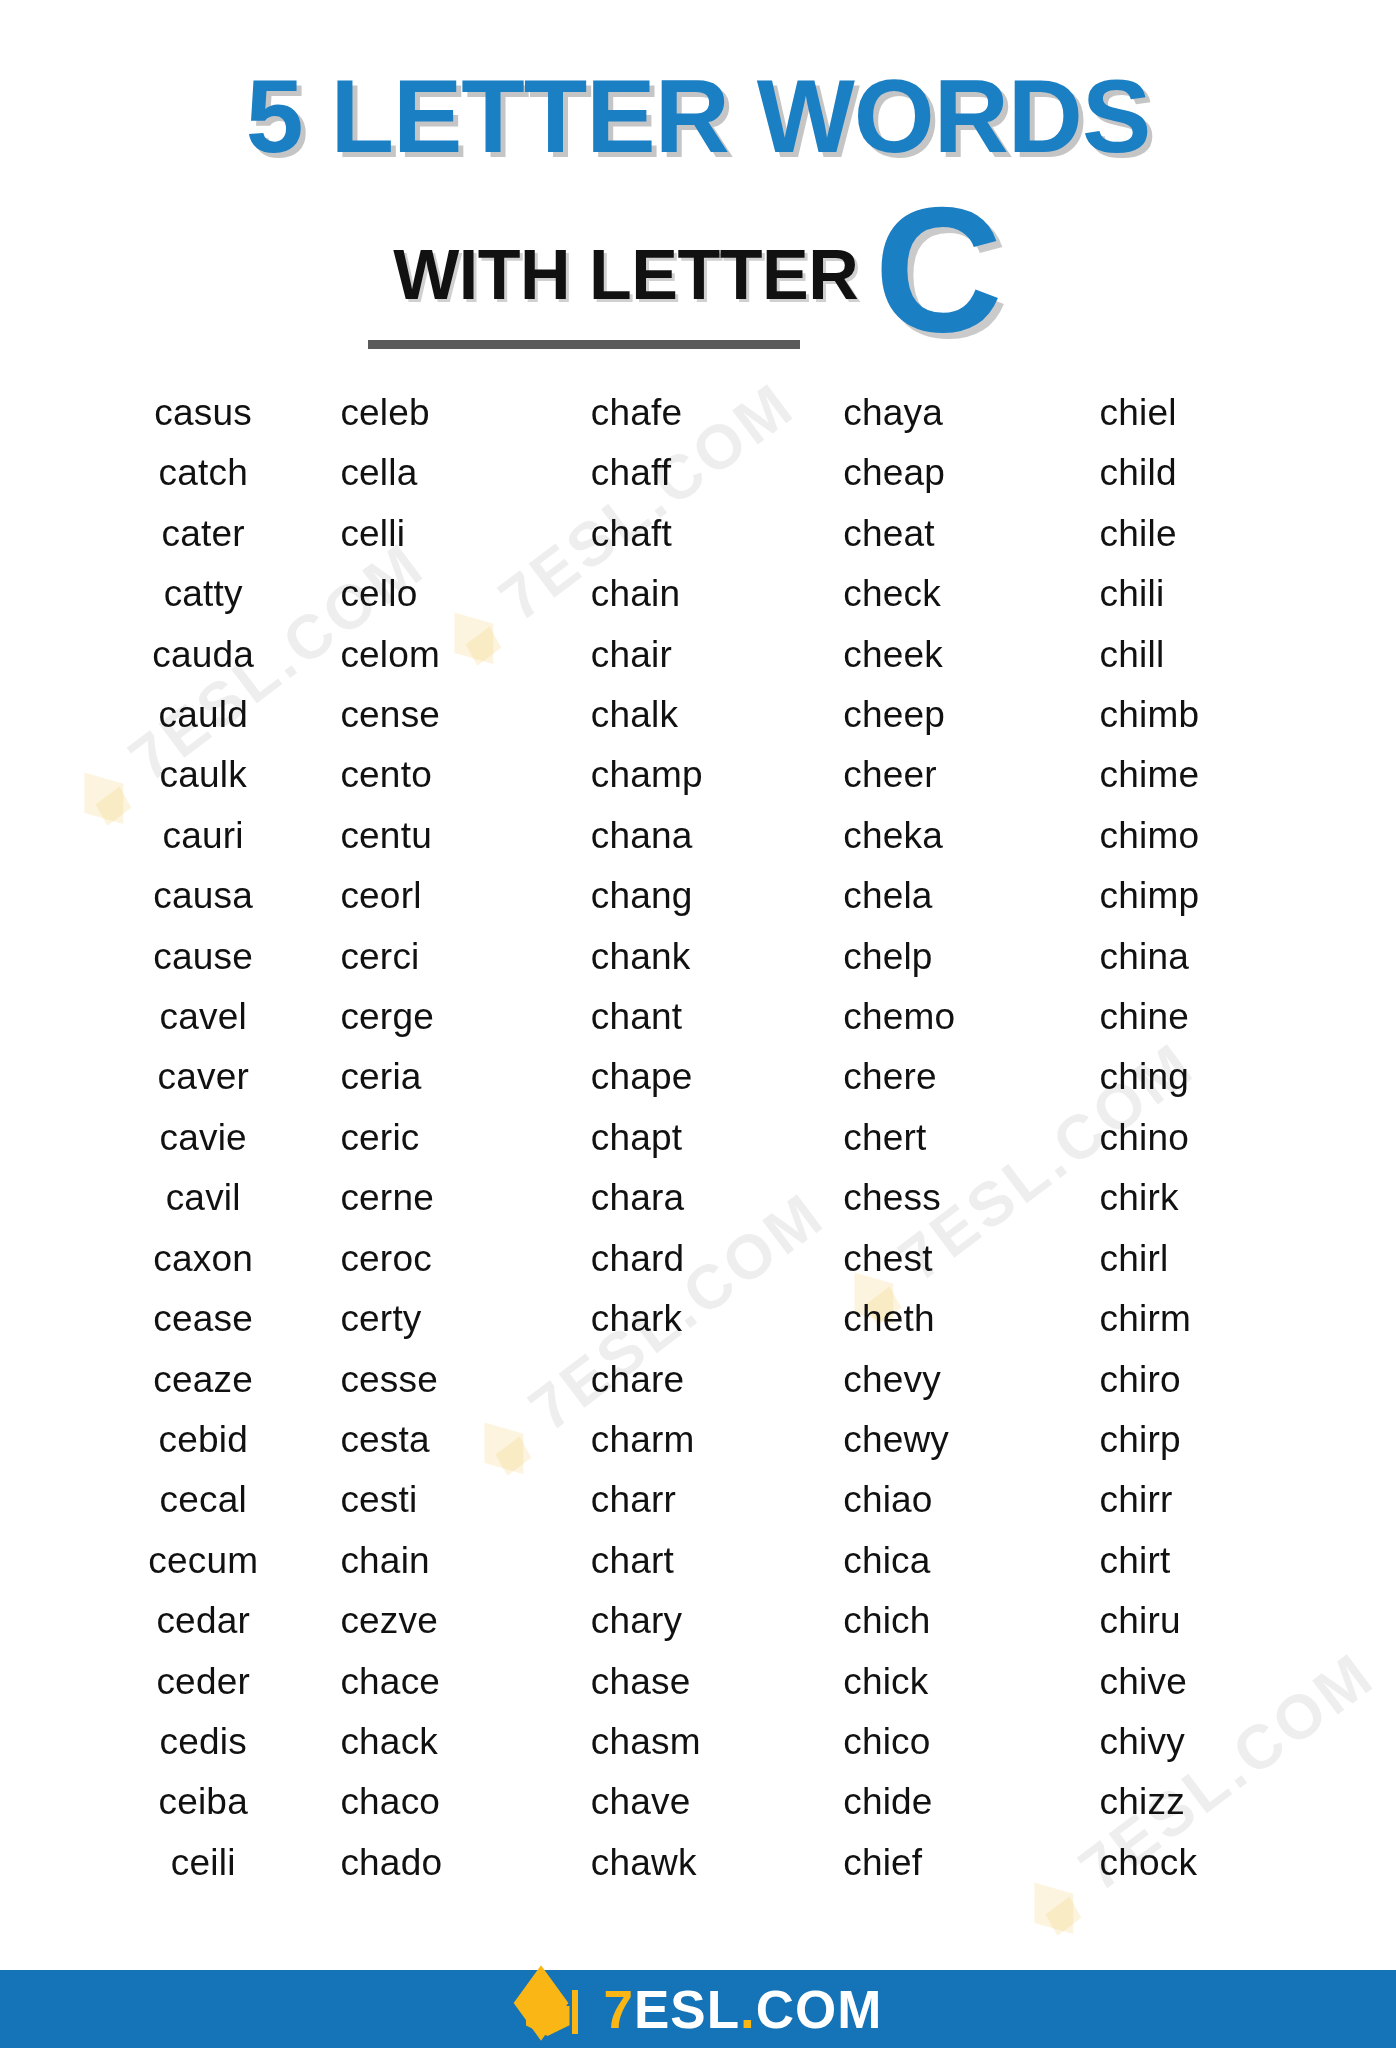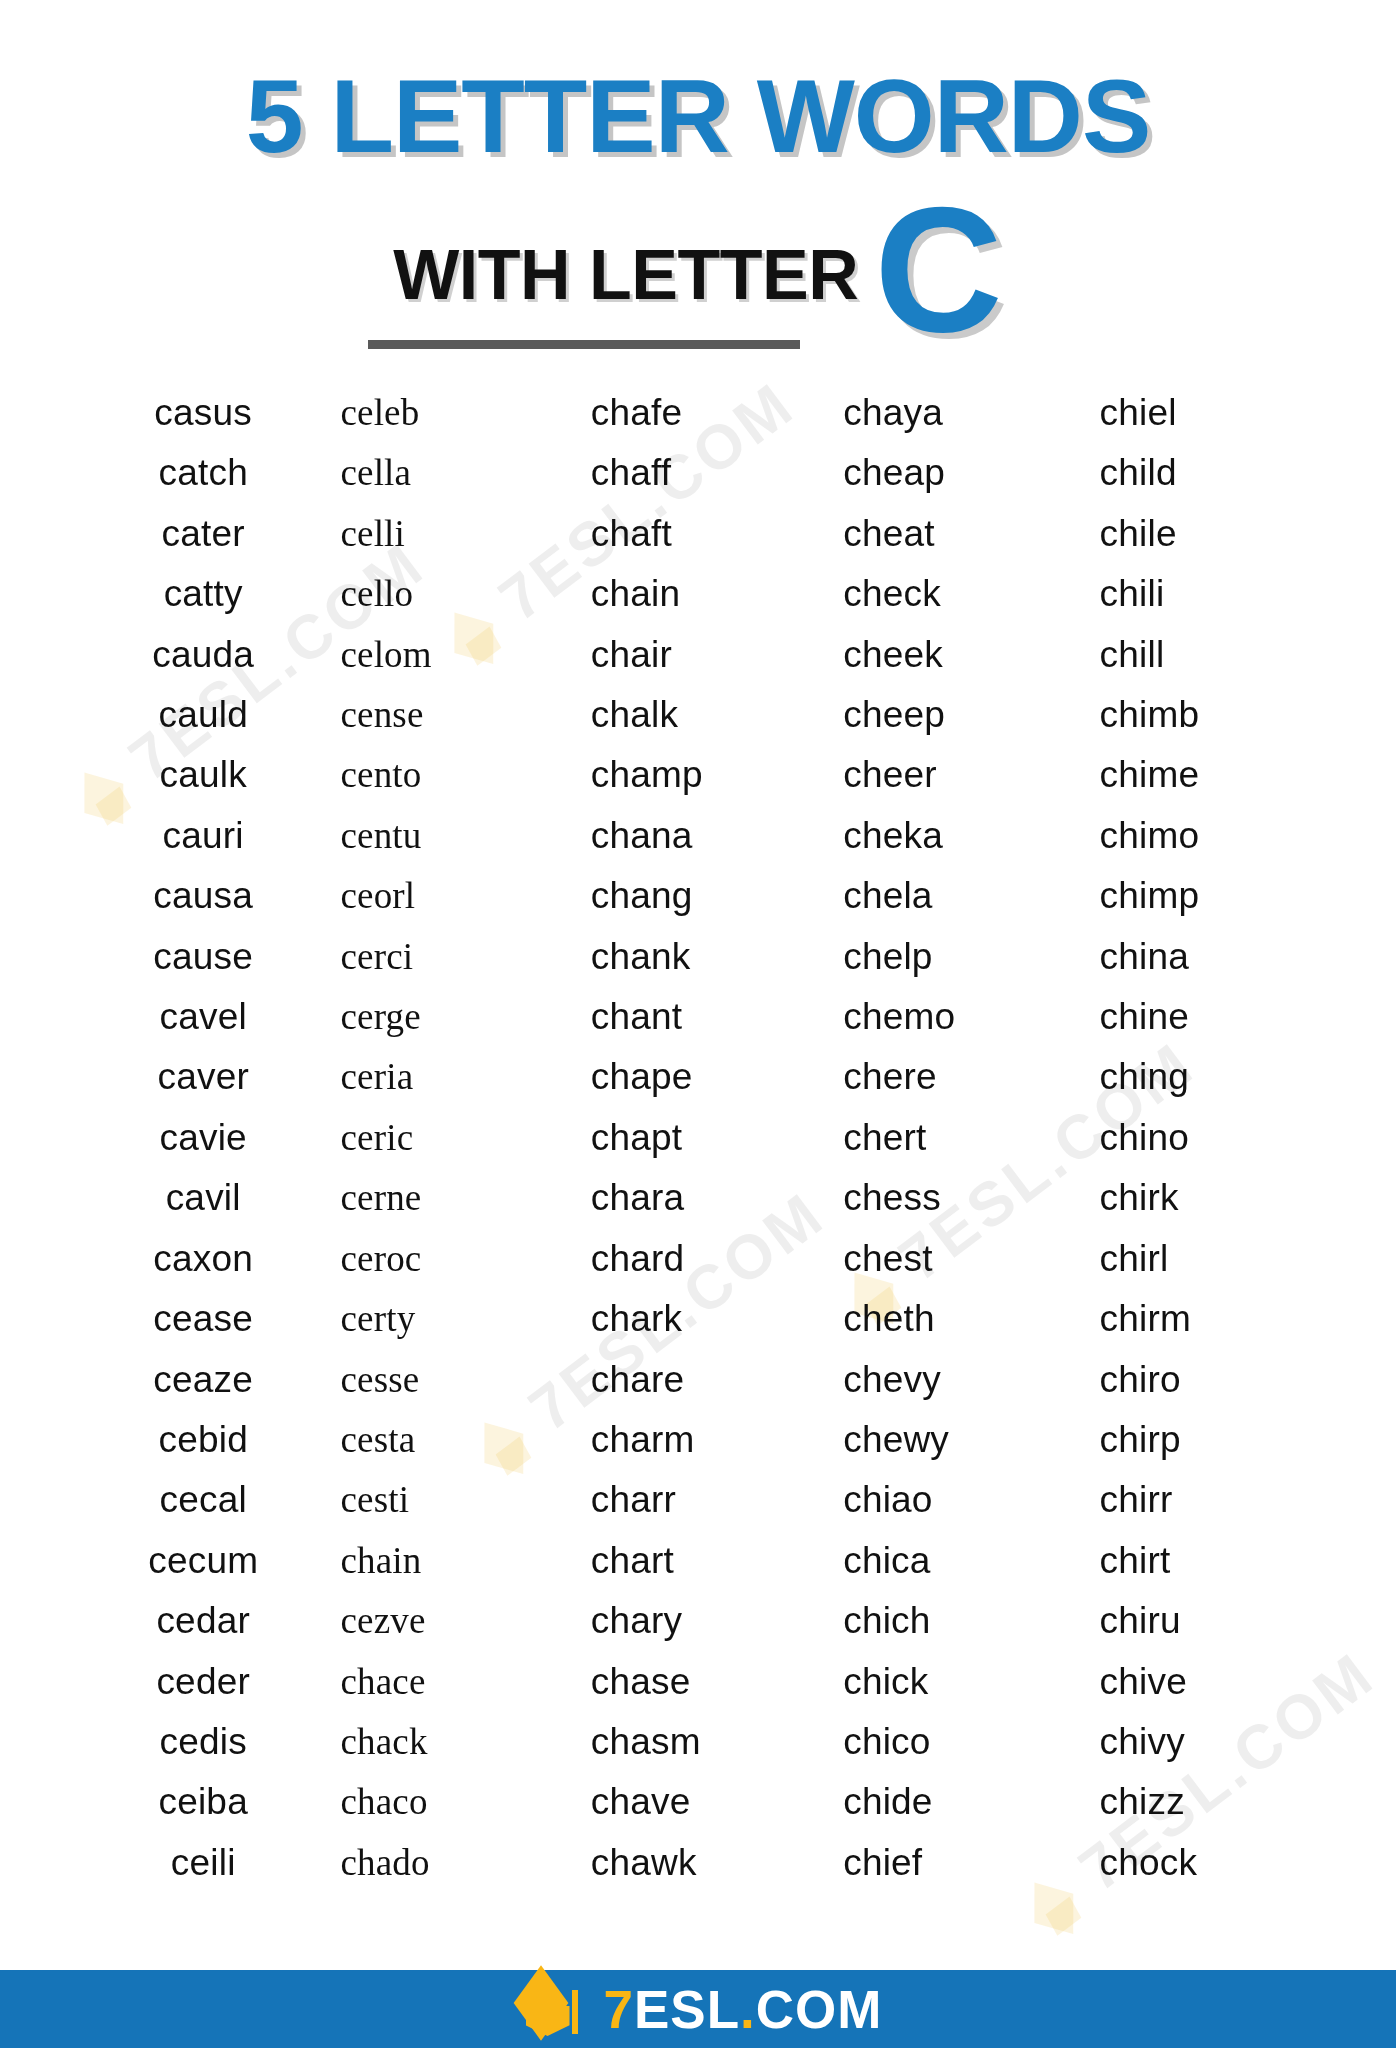--- a/index.html
+++ b/index.html
@@ -111,21 +111,21 @@
   .word{
     font-size:37px;
     line-height:60.4px;
     color:#111111;
     font-weight:400;
     letter-spacing:0.2px;
     font-family:"Liberation Sans", sans-serif;
     white-space:nowrap;
   }
   .col:nth-child(1) .word{ padding-left:12px;text-align:center; }
-  .col:nth-child(2) .word{ padding-left:18px;font-family:Liberation Serif, serif; }
+  .col:nth-child(2) .word{ padding-left:18px; }
   .col:nth-child(3) .word{ padding-left:18px; }
   .col:nth-child(4) .word{ padding-left:20px; }
   .col:nth-child(5) .word{ padding-left:26px; }
 
   
   .footer{
     position:absolute;
     left:0; right:0; bottom:0;
     height:78px;
     background:#1574b8;

